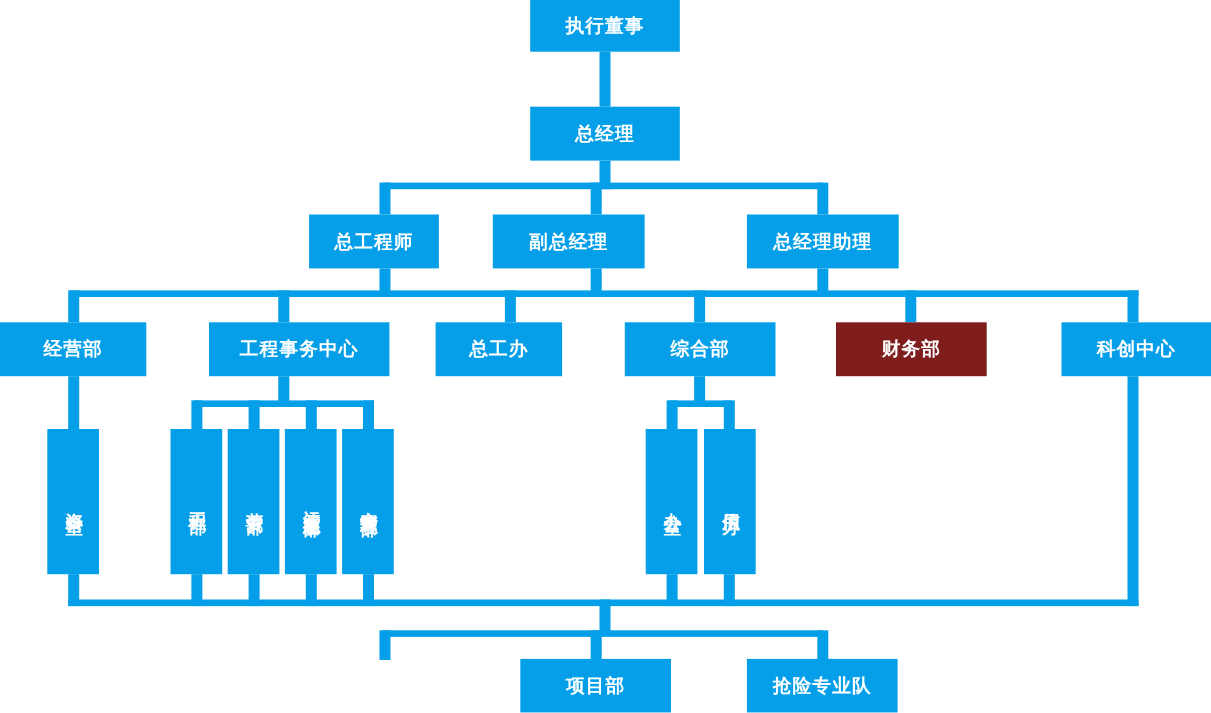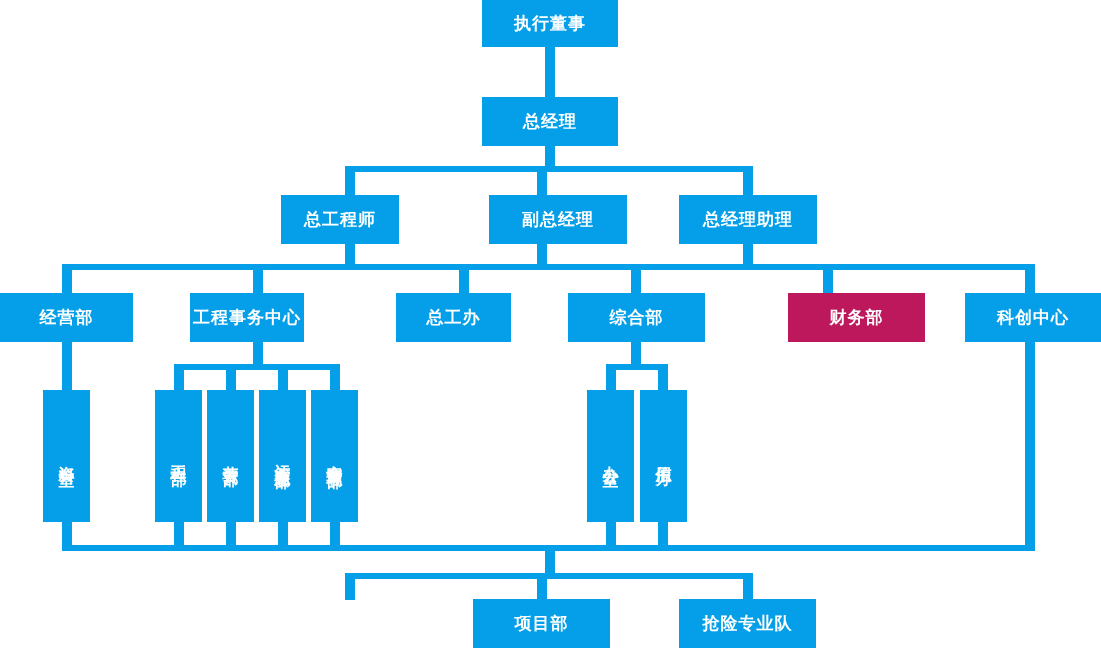--- a/index.html
+++ b/index.html
@@ -91,39 +91,39 @@
     <div class="conn" style="left: 743px; top: 573px; width: 10px; height: 27px; background: rgb(4, 159, 232);"></div>
     <div class="node" style="left: 482px; top: 0px; width: 136px; height: 47px; background: rgb(4, 159, 232); color: rgb(255, 255, 255);">
       <span>执行董事</span>
     </div>
     <div class="node" style="left: 482px; top: 97px; width: 136px; height: 49px; background: rgb(4, 159, 232); color: rgb(255, 255, 255);">
       <span>总经理</span>
     </div>
     <div class="node" style="left: 281px; top: 195px; width: 118px; height: 49px; background: rgb(4, 159, 232); color: rgb(255, 255, 255);">
       <span>总工程师</span>
     </div>
-    <div class="node" style="left: 489px; top: 195px; width: 138px; height: 49px; background: rgb(4, 159, 232); color: rgb(255, 255, 255);">
+    <div class="node" style="left: 448px; top: 195px; width: 138px; height: 49px; background: rgb(4, 159, 232); color: rgb(255, 255, 255);">
       <span>副总经理</span>
     </div>
     <div class="node" style="left: 679px; top: 195px; width: 138px; height: 49px; background: rgb(4, 159, 232); color: rgb(255, 255, 255);">
       <span>总经理助理</span>
     </div>
     <div class="node" style="left: 0px; top: 293px; width: 133px; height: 49px; background: rgb(4, 159, 232); color: rgb(255, 255, 255);">
       <span>经营部</span>
     </div>
-    <div class="node" style="left: 190px; top: 293px; width: 114px; height: 49px; background: rgb(4, 159, 232); color: rgb(255, 255, 255);">
+    <div class="node" style="left: 190px; top: 293px; width: 164px; height: 49px; background: rgb(4, 159, 232); color: rgb(255, 255, 255);">
       <span>工程事务中心</span>
     </div>
     <div class="node" style="left: 396px; top: 293px; width: 115px; height: 49px; background: rgb(4, 159, 232); color: rgb(255, 255, 255);">
       <span>总工办</span>
     </div>
     <div class="node" style="left: 568px; top: 293px; width: 137px; height: 49px; background: rgb(4, 159, 232); color: rgb(255, 255, 255);">
       <span>综合部</span>
     </div>
-    <div class="node" style="left: 788px; top: 293px; width: 137px; height: 49px; background: #be185d; color: rgb(255, 255, 255);">
+    <div class="node" style="left: 760px; top: 293px; width: 137px; height: 49px; background: #7f1d1d; color: rgb(255, 255, 255);">
       <span>财务部</span>
     </div>
     <div class="node" style="left: 965px; top: 293px; width: 136px; height: 49px; background: rgb(4, 159, 232); color: rgb(255, 255, 255);">
       <span>科创中心</span>
     </div>
     <div class="node vert" style="left: 43px; top: 390px; width: 47px; height: 132px; background: rgb(4, 159, 232); color: rgb(255, 255, 255);">
       <span>资料室</span>
     </div>
     <div class="node vert" style="left: 155px; top: 390px; width: 47px; height: 132px; background: rgb(4, 159, 232); color: rgb(255, 255, 255);">
       <span>工程部</span>

